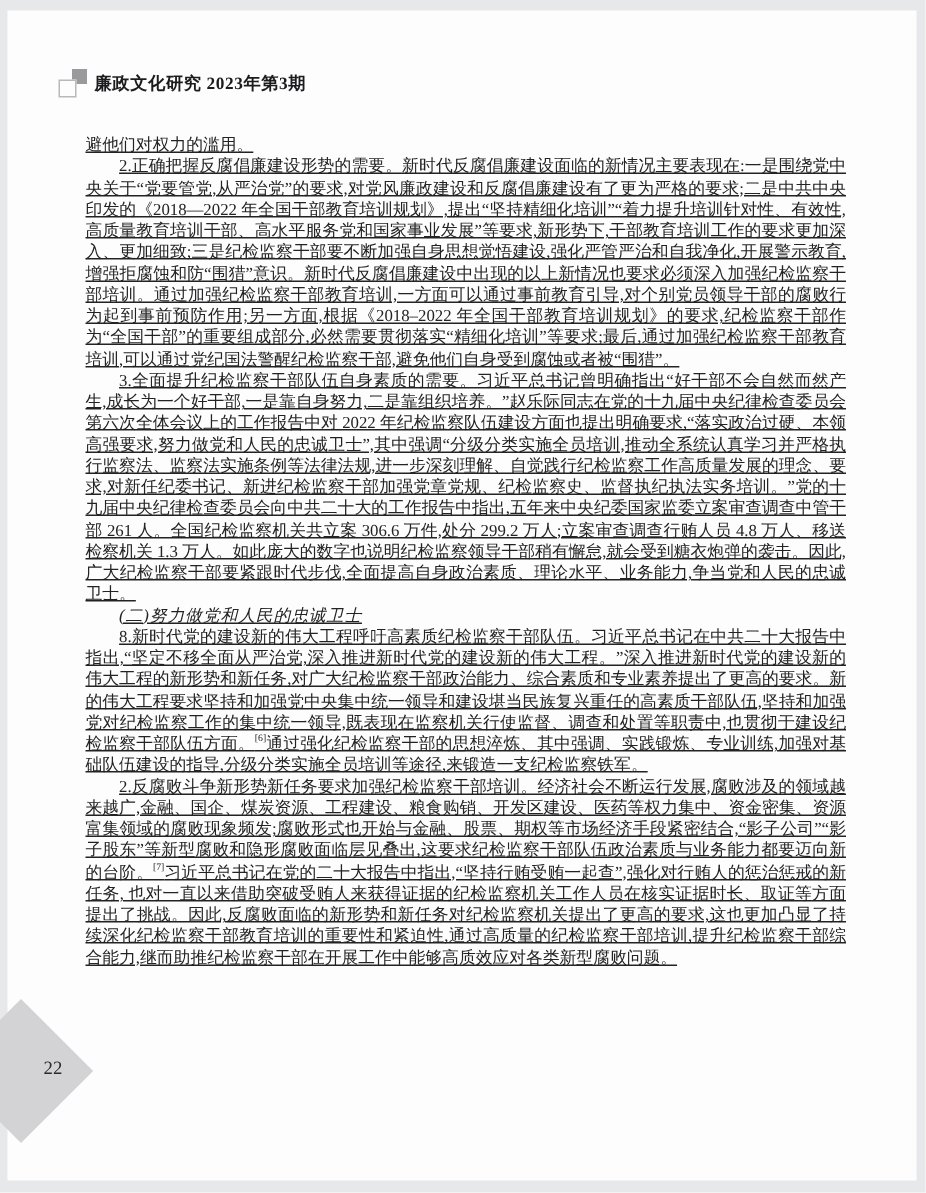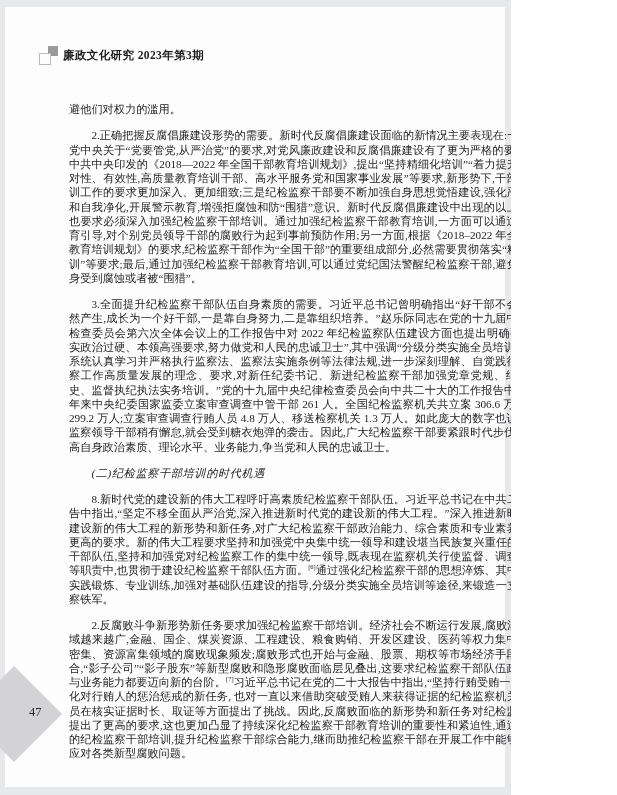--- a/index.html
+++ b/index.html
@@ -3,21 +3,21 @@
 <meta charset="utf-8">
 <style>
   html, body { margin: 0; padding: 0; }
   body {
     width: 617px; height: 795px;
     font-family: "Liberation Serif", "DejaVu Serif", serif;
     overflow: hidden;
   }
   .scan {
     position: relative;
-    width: 511px; height: 795px;
+    width: 617px; height: 795px;
     background: #e7e8ea;
     overflow: hidden;
   }
   .paper {
     position: absolute;
     left: 5px; top: 7px; right: 6px; bottom: 8px;
     background: #fdfdfd;
   }
   .header {
     position: absolute;
@@ -51,21 +51,21 @@
   }
   .body-text {
     position: absolute;
     left: 52px; top: 83px;
     width: 507px;
     color: #232325;
     font-size: 11.2px;
     line-height: 14.25px;
     text-align: justify;
   }
-  .para { margin: 12px; text-indent: 2em; }
+  .para { margin: 0; text-indent: 2em; text-decoration: underline; }
   .para.continuation { text-indent: 0; }
   .para.subheading { font-style: italic; letter-spacing: 0.6px; }
   .para sup {
     font-size: 6.5px;
     line-height: 0;
     vertical-align: super;
   }
   .page-badge-diamond {
     position: absolute;
     left: -25px; top: 673px;
@@ -91,22 +91,22 @@
         <span class="sq-fill"></span>
         <span class="sq-outline"></span>
       </span>
       <span class="header-title">廉政文化研究 2023年第3期</span>
     </div>
 
     <div class="body-text">
         <p class="para continuation"><span>避他们对权力的滥用。</span></p>
         <p class="para indent"><span>2.正确把握反腐倡廉建设形势的需要。新时代反腐倡廉建设面临的新情况主要表现在:一是围绕党中央关于“党要管党,从严治党”的要求,对党风廉政建设和反腐倡廉建设有了更为严格的要求;二是中共中央印发的《2018—2022 年全国干部教育培训规划》,提出“坚持精细化培训”“着力提升培训针对性、有效性,高质量教育培训干部、高水平服务党和国家事业发展”等要求,新形势下,干部教育培训工作的要求更加深入、更加细致;三是纪检监察干部要不断加强自身思想觉悟建设,强化严管严治和自我净化,开展警示教育,增强拒腐蚀和防“围猎”意识。新时代反腐倡廉建设中出现的以上新情况也要求必须深入加强纪检监察干部培训。通过加强纪检监察干部教育培训,一方面可以通过事前教育引导,对个别党员领导干部的腐败行为起到事前预防作用;另一方面,根据《2018–2022 年全国干部教育培训规划》的要求,纪检监察干部作为“全国干部”的重要组成部分,必然需要贯彻落实“精细化培训”等要求;最后,通过加强纪检监察干部教育培训,可以通过党纪国法警醒纪检监察干部,避免他们自身受到腐蚀或者被“围猎”。</span></p>
         <p class="para indent"><span>3.全面提升纪检监察干部队伍自身素质的需要。习近平总书记曾明确指出“好干部不会自然而然产生,成长为一个好干部,一是靠自身努力,二是靠组织培养。”赵乐际同志在党的十九届中央纪律检查委员会第六次全体会议上的工作报告中对 2022 年纪检监察队伍建设方面也提出明确要求,“落实政治过硬、本领高强要求,努力做党和人民的忠诚卫士”,其中强调“分级分类实施全员培训,推动全系统认真学习并严格执行监察法、监察法实施条例等法律法规,进一步深刻理解、自觉践行纪检监察工作高质量发展的理念、要求,对新任纪委书记、新进纪检监察干部加强党章党规、纪检监察史、监督执纪执法实务培训。”党的十九届中央纪律检查委员会向中共二十大的工作报告中指出,五年来中央纪委国家监委立案审查调查中管干部 261 人。全国纪检监察机关共立案 306.6 万件,处分 299.2 万人;立案审查调查行贿人员 4.8 万人、移送检察机关 1.3 万人。如此庞大的数字也说明纪检监察领导干部稍有懈怠,就会受到糖衣炮弹的袭击。因此,广大纪检监察干部要紧跟时代步伐,全面提高自身政治素质、理论水平、业务能力,争当党和人民的忠诚卫士。</span></p>
-        <p class="para subheading"><span>(二)纪检监察干部培训的时代机遇</span></p>
+        <p class="para subheading"><span>(二)努力做党和人民的忠诚卫士</span></p>
         <p class="para indent"><span>8.新时代党的建设新的伟大工程呼吁高素质纪检监察干部队伍。习近平总书记在中共二十大报告中指出,“坚定不移全面从严治党,深入推进新时代党的建设新的伟大工程。”深入推进新时代党的建设新的伟大工程的新形势和新任务,对广大纪检监察干部政治能力、综合素质和专业素养提出了更高的要求。新的伟大工程要求坚持和加强党中央集中统一领导和建设堪当民族复兴重任的高素质干部队伍,坚持和加强党对纪检监察工作的集中统一领导,既表现在监察机关行使监督、调查和处置等职责中,也贯彻于建设纪检监察干部队伍方面。</span><sup>[6]</sup><span>通过强化纪检监察干部的思想淬炼、其中强调、实践锻炼、专业训练,加强对基础队伍建设的指导,分级分类实施全员培训等途径,来锻造一支纪检监察铁军。</span></p>
         <p class="para indent"><span>2.反腐败斗争新形势新任务要求加强纪检监察干部培训。经济社会不断运行发展,腐败涉及的领域越来越广,金融、国企、煤炭资源、工程建设、粮食购销、开发区建设、医药等权力集中、资金密集、资源富集领域的腐败现象频发;腐败形式也开始与金融、股票、期权等市场经济手段紧密结合,“影子公司”“影子股东”等新型腐败和隐形腐败面临层见叠出,这要求纪检监察干部队伍政治素质与业务能力都要迈向新的台阶。</span><sup>[7]</sup><span>习近平总书记在党的二十大报告中指出,“坚持行贿受贿一起查”,强化对行贿人的惩治惩戒的新任务, 也对一直以来借助突破受贿人来获得证据的纪检监察机关工作人员在核实证据时长、取证等方面提出了挑战。因此,反腐败面临的新形势和新任务对纪检监察机关提出了更高的要求,这也更加凸显了持续深化纪检监察干部教育培训的重要性和紧迫性,通过高质量的纪检监察干部培训,提升纪检监察干部综合能力,继而助推纪检监察干部在开展工作中能够高质效应对各类新型腐败问题。</span></p>
       </div>
 
     <div class="page-badge-diamond"></div>
-    <div class="page-badge-number">47</div>
+    <div class="page-badge-number">22</div>
 
   </div>
 </div>
 
 </body></html>

